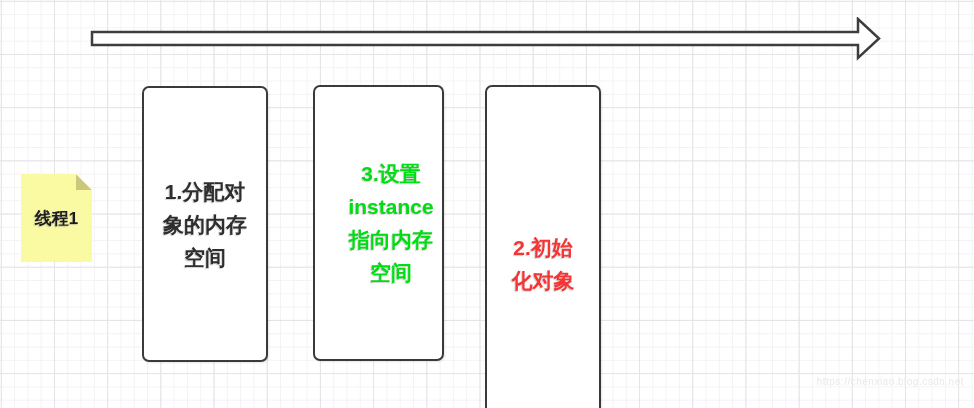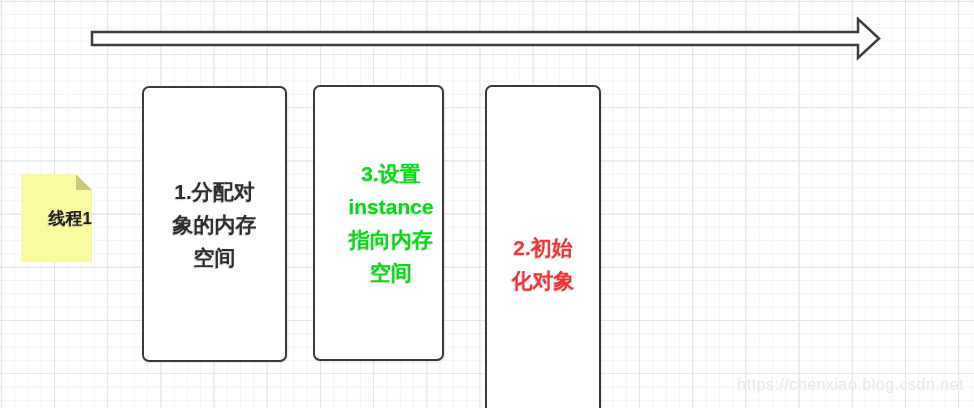--- a/index.html
+++ b/index.html
@@ -38,36 +38,36 @@
     text-align: center;
     box-shadow: 1px 1px 2px rgba(0,0,0,0.10);
   }
   .step-text {
     white-space: pre-line;
     font-weight: bold;
     font-size: 21px;
     line-height: 33px;
     text-shadow: -1px 1px 1px rgba(150,150,150,0.45);
   }
-  .step-1 { left: 142px; top: 86px; width: 145px; height: 276px; }
+  .step-1 { left: 142px; top: 86px; width: 126px; height: 276px; }
   .step-2 { left: 313px; top: 85px; width: 131px; height: 276px; padding-left: 25px; }
   .step-3 { left: 485px; top: 85px; width: 116px; height: 357px; }
   .step-4 { left: 652px; top: 85px; width: 109px; height: 277px; }
 
   .sticky-note {
     position: absolute;
     left: 21px;
     top: 174px;
     width: 71px;
     height: 88px;
     background: #fafaa3;
     clip-path: polygon(0 0, calc(100% - 16px) 0, 100% 16px, 100% 100%, 0 100%);
     display: flex;
     align-items: center;
-    justify-content: flex-end;
+    justify-content: center;
   }
   .sticky-fold {
     position: absolute;
     top: 0;
     right: 0;
     width: 16px;
     height: 16px;
     background: #c9c87c;
     clip-path: polygon(0 0, 100% 100%, 0 100%);
   }
@@ -75,21 +75,21 @@
     font-weight: bold;
     font-size: 17px;
     color: #1d1d1d;
     text-shadow: -1px 1px 1px rgba(150,150,150,0.5);
   }
 
   .watermark {
     position: absolute;
     right: 10px;
     top: 376px;
-    font-size: 16px;
+    font-size: 10px;
     color: #e9e9e9;
     letter-spacing: 0.5px;
     user-select: none;
   }
 </style>
 </head>
 <body>
 
 <div class="canvas">
 

